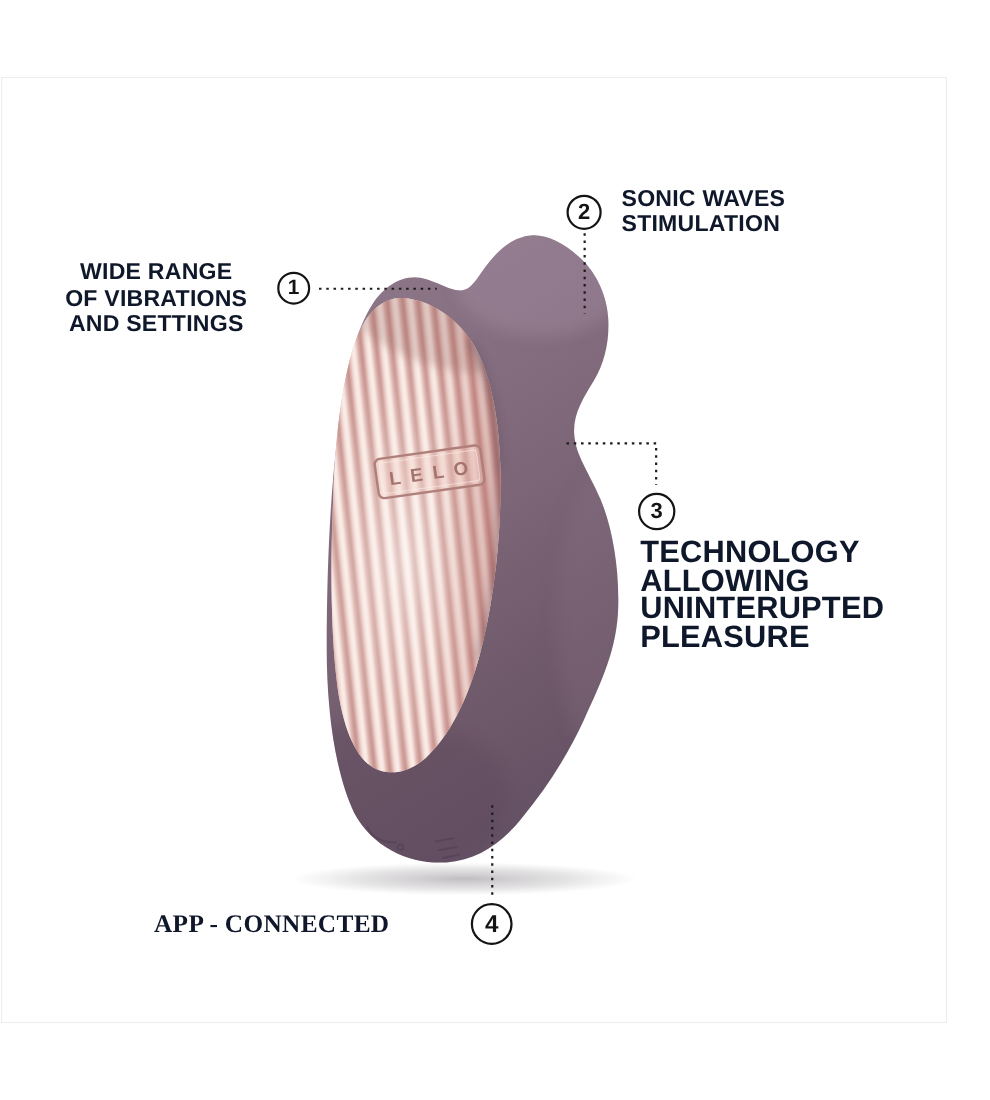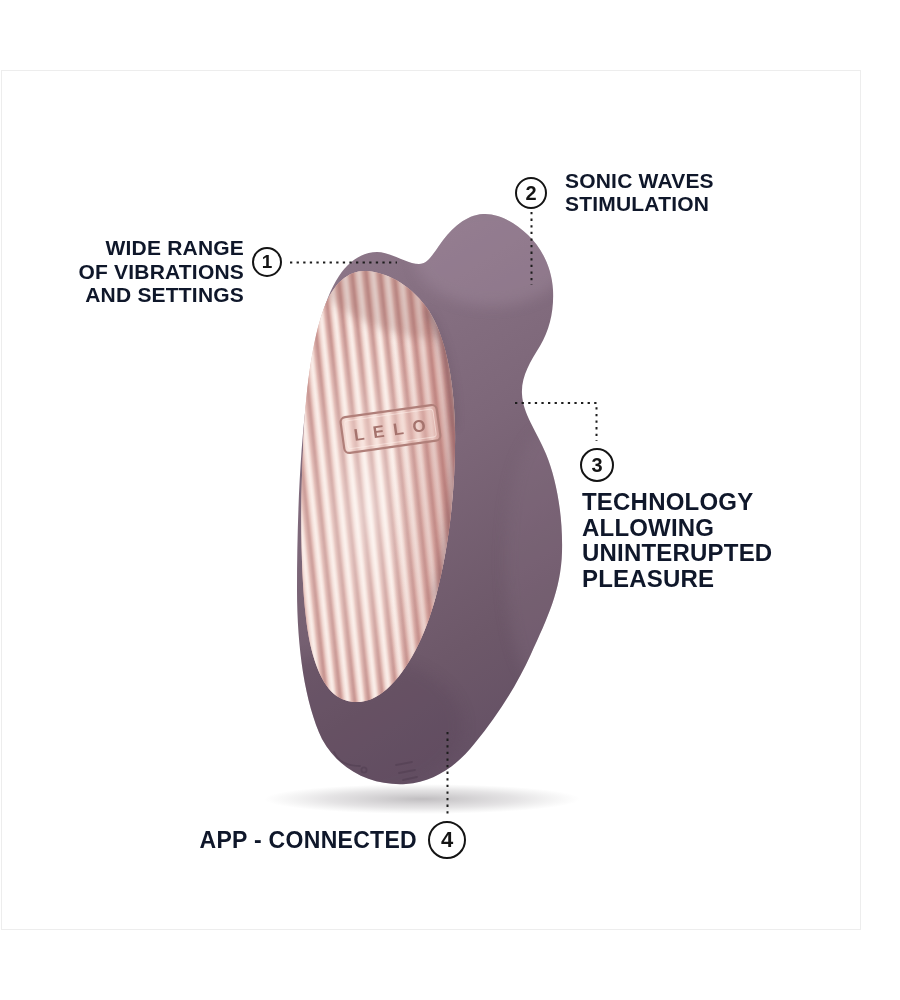--- a/index.html
+++ b/index.html
@@ -13,24 +13,24 @@
     position:absolute;left:1px;top:70px;width:858px;height:858px;
     border:1px solid #ededed;pointer-events:none;
   }
   .device-svg{position:absolute;left:0;top:0;width:900px;height:1000px;}
   .ann-label{
     position:absolute;
     color:#0f172a;font-weight:700;
     white-space:pre-line;
     letter-spacing:.2px;
   }
-  .ann-label.l1{left:40px;top:236px;width:204px;text-align:right;font-size:21px;line-height:23.5px;}
+  .ann-label.l1{left:40px;top:236px;width:204px;text-align:center;font-size:21px;line-height:23.5px;}
   .ann-label.l2{left:565px;top:170px;width:220px;text-align:left;font-size:21px;line-height:22.5px;}
-  .ann-label.l3{left:582px;top:489px;width:200px;text-align:left;font-size:24px;line-height:25.7px;}
-  .ann-label.l4{left:140px;top:826px;width:277px;text-align:right;font-size:23px;line-height:28px;letter-spacing:.3px;}
+  .ann-label.l3{left:582px;top:489px;width:200px;text-align:left;font-size:28px;line-height:25.7px;}
+  .ann-label.l4{left:140px;top:826px;width:277px;text-align:left;font-size:23px;line-height:28px;letter-spacing:.3px;font-family:Liberation Serif, serif;}
   .ann-circle{
     position:absolute;border-radius:50%;
     background:#ffffff;border:2.3px solid #141414;
     display:flex;align-items:center;justify-content:center;
     color:#141414;font-weight:600;box-sizing:border-box;
   }
   .ann-circle.c1{left:252px;top:247px;width:30px;height:30px;font-size:19px;}
   .ann-circle.c2{left:515px;top:177px;width:32px;height:32px;font-size:20px;}
   .ann-circle.c3{left:580px;top:448px;width:34px;height:34px;font-size:20px;}
   .ann-circle.c4{left:428px;top:821px;width:38px;height:38px;font-size:22px;}

